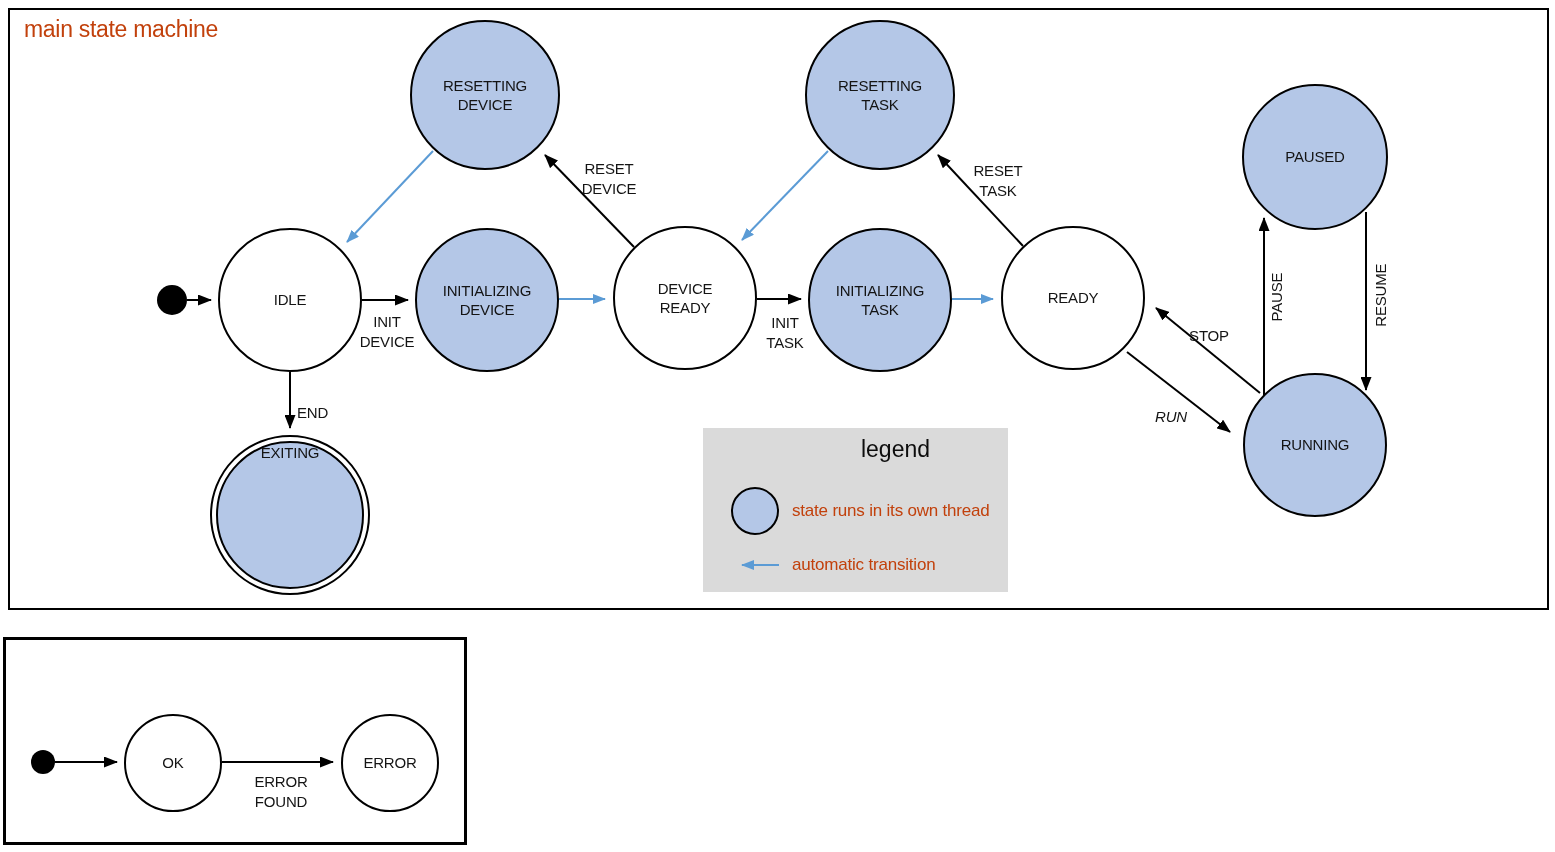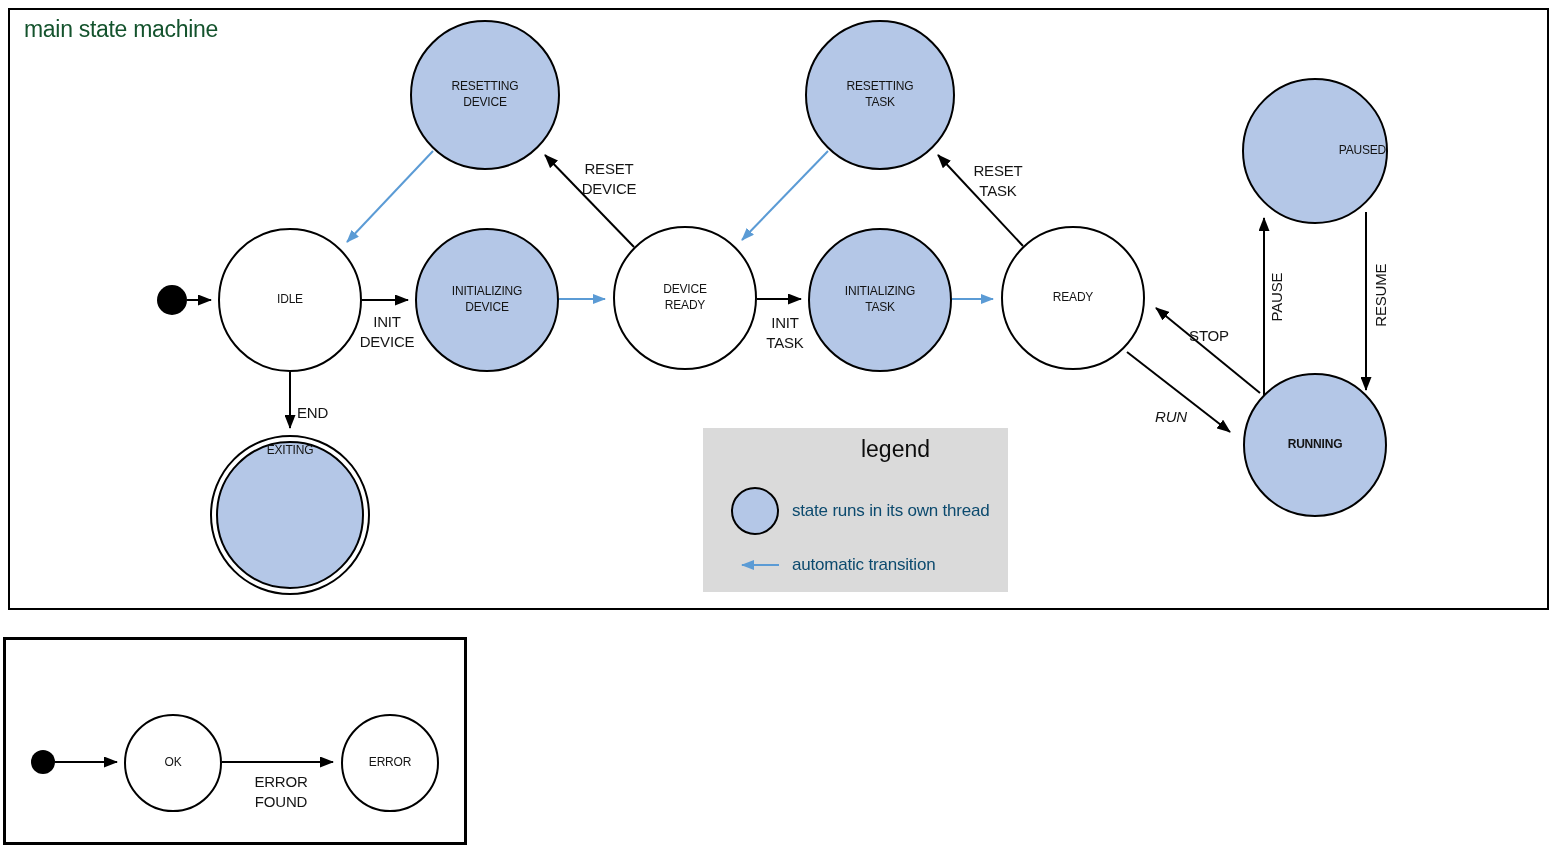--- a/index.html
+++ b/index.html
@@ -8,34 +8,34 @@
     --ink:#0d0d0d;
     --legend-bg:#dadada;
   }
   *{margin:0;padding:0;box-sizing:border-box;}
   html,body{background:#ffffff;}
   #stage{
     position:relative;width:1555px;height:852px;background:#ffffff;overflow:hidden;
     font-family:"Liberation Sans","DejaVu Sans",sans-serif;color:var(--ink);
   }
   .frame{position:absolute;border:2px solid #000;background:transparent;z-index:0;}
-  .frame-title{position:absolute;font-size:23px;letter-spacing:-0.3px;color:#14532d;z-index:3;white-space:nowrap;}
+  .frame-title{position:absolute;font-size:23px;letter-spacing:-0.3px;color:#c2410c;z-index:3;white-space:nowrap;}
   #wires{position:absolute;left:0;top:0;z-index:1;}
   line.black{stroke:#000;stroke-width:2;}
   line.blue{stroke:var(--auto-blue);stroke-width:2;}
   #arrow-black path{fill:#000;}
   #arrow-blue path{fill:var(--auto-blue);}
   .state{
     position:absolute;border:2px solid #000;border-radius:50%;
     display:flex;align-items:center;justify-content:center;text-align:center;
     z-index:2;background:#fff;
   }
   .state.threaded{background:var(--thread-fill);}
   .state-label{
-    font-size:12px;letter-spacing:-0.2px;line-height:1.3;white-space:pre-line;color:#141414;
+    font-size:15px;letter-spacing:-0.2px;line-height:1.3;white-space:pre-line;color:#141414;
   }
   .final-outer{
     position:absolute;border:2px solid #000;border-radius:50%;background:#fff;z-index:2;
   }
   .final-inner{
     position:absolute;left:4px;top:4px;right:4px;bottom:4px;
     border:2px solid #000;border-radius:50%;background:var(--thread-fill);
     display:flex;align-items:flex-start;justify-content:center;text-align:center;
   }
   .init-dot{position:absolute;background:#000;border-radius:50%;z-index:2;}
@@ -46,21 +46,21 @@
   .t-label.rot{transform:rotate(-90deg);transform-origin:center center;white-space:nowrap;}
   #legend-box{
     position:absolute;left:703px;top:428px;width:305px;height:164px;
     background:var(--legend-bg);z-index:0;
   }
   #legend-title{position:absolute;left:703px;top:436px;width:305px;text-align:center;font-size:23px;z-index:3;margin-left:40px;}
   #legend-swatch{
     position:absolute;left:731px;top:487px;width:48px;height:48px;border:2px solid #000;border-radius:50%;
     background:var(--thread-fill);z-index:2;
   }
-  .legend-text{position:absolute;font-size:17px;letter-spacing:-0.2px;z-index:3;white-space:nowrap;color:#0c4a6e;}
+  .legend-text{position:absolute;font-size:17px;letter-spacing:-0.2px;z-index:3;white-space:nowrap;color:#c2410c;}
 </style>
 </head>
 <body>
 
 <div id="stage">
 
   <div class="frame" style="left:8px;top:8px;width:1541px;height:602px;"></div>
   <div class="frame" style="left:3px;top:637px;width:464px;height:208px;border-width:3px;"></div>
 
   <div class="frame-title" style="left:24px;top:16px;">main state machine</div>
@@ -117,24 +117,24 @@
     <span class="state-label">RESETTING
 TASK</span>
   </div>
   <div class="state threaded" style="left:808px;top:228px;width:144px;height:144px;">
     <span class="state-label">INITIALIZING
 TASK</span>
   </div>
   <div class="state" style="left:1001px;top:226px;width:144px;height:144px;">
     <span class="state-label">READY</span>
   </div>
-  <div class="state threaded" style="left:1242px;top:78px;width:146px;height:146px;justify-content:flex-end;">
+  <div class="state threaded" style="left:1242px;top:84px;width:146px;height:146px;">
     <span class="state-label">PAUSED</span>
   </div>
-  <div class="state threaded" style="left:1243px;top:373px;width:144px;height:144px;font-weight:bold;">
+  <div class="state threaded" style="left:1243px;top:373px;width:144px;height:144px;">
     <span class="state-label">RUNNING</span>
   </div>
   <div class="final-outer" style="left:210px;top:435px;width:160px;height:160px;">
     <div class="final-inner">
       <span class="state-label">EXITING</span>
     </div>
   </div>
 
   <div class="t-label" style="left:352px;top:312px;width:70px;">INIT
 DEVICE</div>

